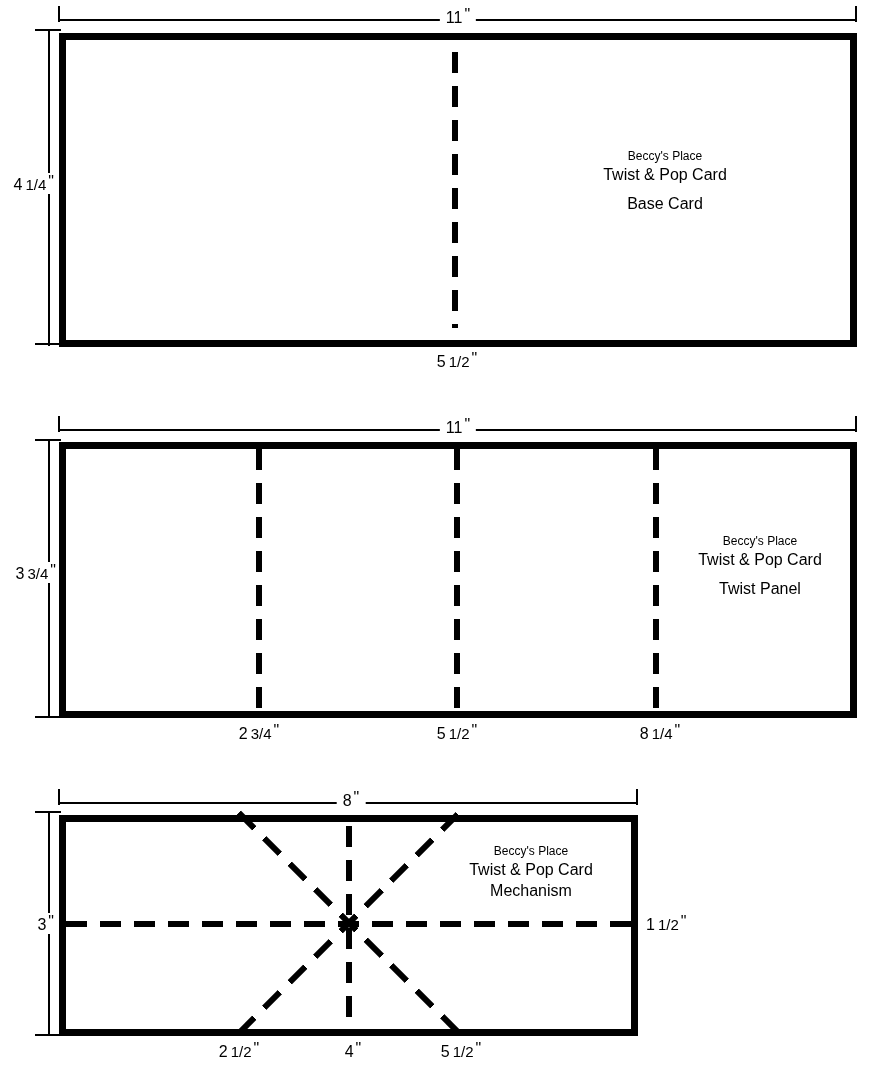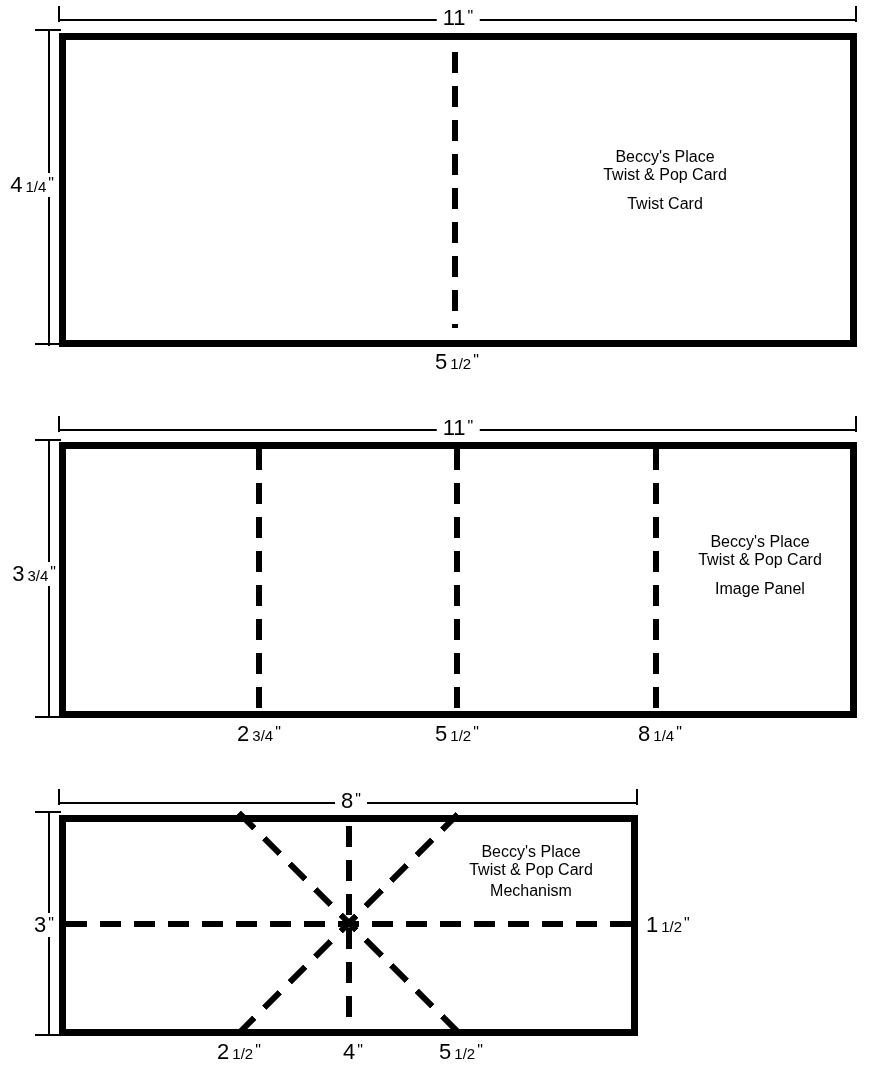--- a/index.html
+++ b/index.html
@@ -42,37 +42,37 @@
   .rot45{transform:rotate(45deg);}
   .rot-45{transform:rotate(-45deg);}
 
   
   .dim-label{
     position:absolute;
     line-height:1.1;
     white-space:nowrap;
     color:#000000;
   }
-  .dim-label .dl-whole{font-size:22px;}
+  .dim-label .dl-whole{font-size:16px;}
   .dim-label .dl-frac{font-size:15px;margin-left:3px;}
   .dim-label .dl-frac:empty{display:none;margin:0;}
   .dim-label .dl-unit{font-size:16px;margin-left:2px;vertical-align:3px;}
   .h-center{transform:translateX(-50%);}
   .r-align{transform:translateX(-100%);}
   .on-line{background:#ffffff;padding:0 6px;}
   .side-pad{background:#ffffff;padding:0 3px;}
 
   
   .label-block{
     position:absolute;
     text-align:center;
     transform:translateX(-50%);
     white-space:nowrap;
   }
-  .brand-line{font-size:16px;line-height:17px;}
+  .brand-line{font-size:12px;line-height:17px;}
   .product-line{font-size:16px;line-height:20px;}
   .part-line{font-size:16px;line-height:16px;margin-top:11px;}
 </style>
 </head>
 <body>
 
 <div class="page">
 
   <div>
 
@@ -87,21 +87,21 @@
     <div class="dim-label r-align side-pad" style="left:57px;top:173px;"><span class="dl-whole">4</span><span class="dl-frac">1/4</span><span class="dl-unit">"</span></div>
 
     <div class="card-rect" style="left:59px;top:33px;width:798px;height:314px;"></div>
 
     <div class="dash-v" style="left:452px;top:52px;height:276px;"></div>
     <div class="dim-label h-center" style="left:457px;top:350px;"><span class="dl-whole">5</span><span class="dl-frac">1/2</span><span class="dl-unit">"</span></div>
 
     <div class="label-block" style="left:665px;top:148px;">
       <div class="brand-line">Beccy's Place</div>
       <div class="product-line">Twist &amp; Pop Card</div>
-      <div class="part-line">Twist Card</div>
+      <div class="part-line">Base Card</div>
     </div>
   </div>
 
   <div>
 
     <div class="dim-line-h" style="left:59px;top:429px;width:798px;"></div>
     <div class="tick-v" style="left:58px;top:416px;"></div>
     <div class="tick-v" style="left:855px;top:416px;"></div>
     <div class="dim-label h-center on-line" style="left:458px;top:416px;"><span class="dl-whole">11</span><span class="dl-unit">"</span></div>
 
@@ -115,21 +115,21 @@
     <div class="dash-v" style="left:256px;top:449px;height:262px;"></div>
     <div class="dash-v" style="left:454px;top:449px;height:262px;"></div>
     <div class="dash-v" style="left:653px;top:449px;height:262px;"></div>
     <div class="dim-label h-center" style="left:259px;top:722px;"><span class="dl-whole">2</span><span class="dl-frac">3/4</span><span class="dl-unit">"</span></div>
     <div class="dim-label h-center" style="left:457px;top:722px;"><span class="dl-whole">5</span><span class="dl-frac">1/2</span><span class="dl-unit">"</span></div>
     <div class="dim-label h-center" style="left:660px;top:722px;"><span class="dl-whole">8</span><span class="dl-frac">1/4</span><span class="dl-unit">"</span></div>
 
     <div class="label-block" style="left:760px;top:533px;">
       <div class="brand-line">Beccy's Place</div>
       <div class="product-line">Twist &amp; Pop Card</div>
-      <div class="part-line">Image Panel</div>
+      <div class="part-line">Twist Panel</div>
     </div>
   </div>
 
   <div>
 
     <div class="dim-line-h" style="left:59px;top:802px;width:579px;"></div>
     <div class="tick-v" style="left:58px;top:789px;"></div>
     <div class="tick-v" style="left:636px;top:789px;"></div>
     <div class="dim-label h-center on-line" style="left:351px;top:789px;"><span class="dl-whole">8</span><span class="dl-unit">"</span></div>
 

